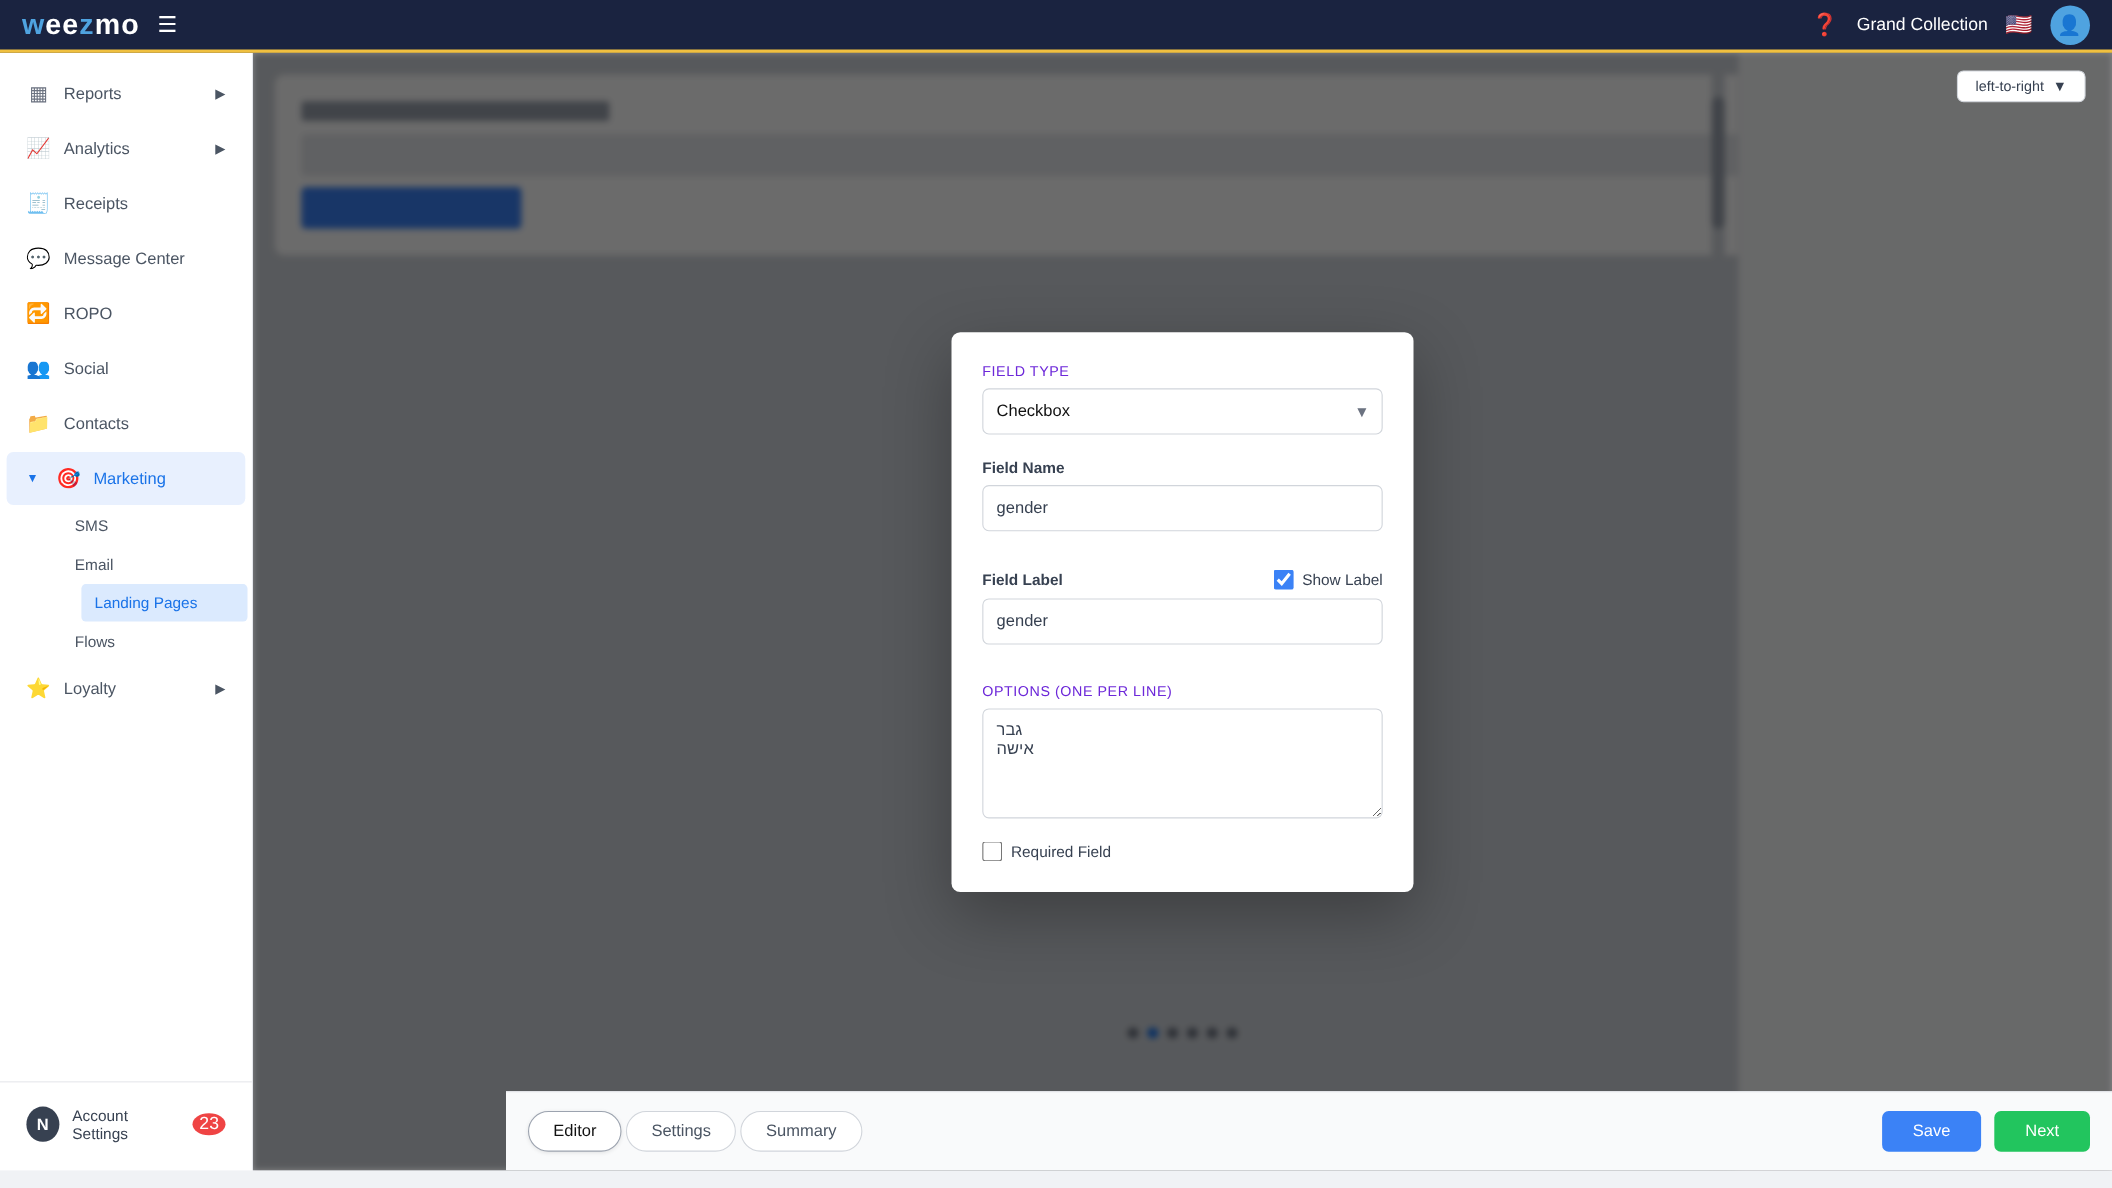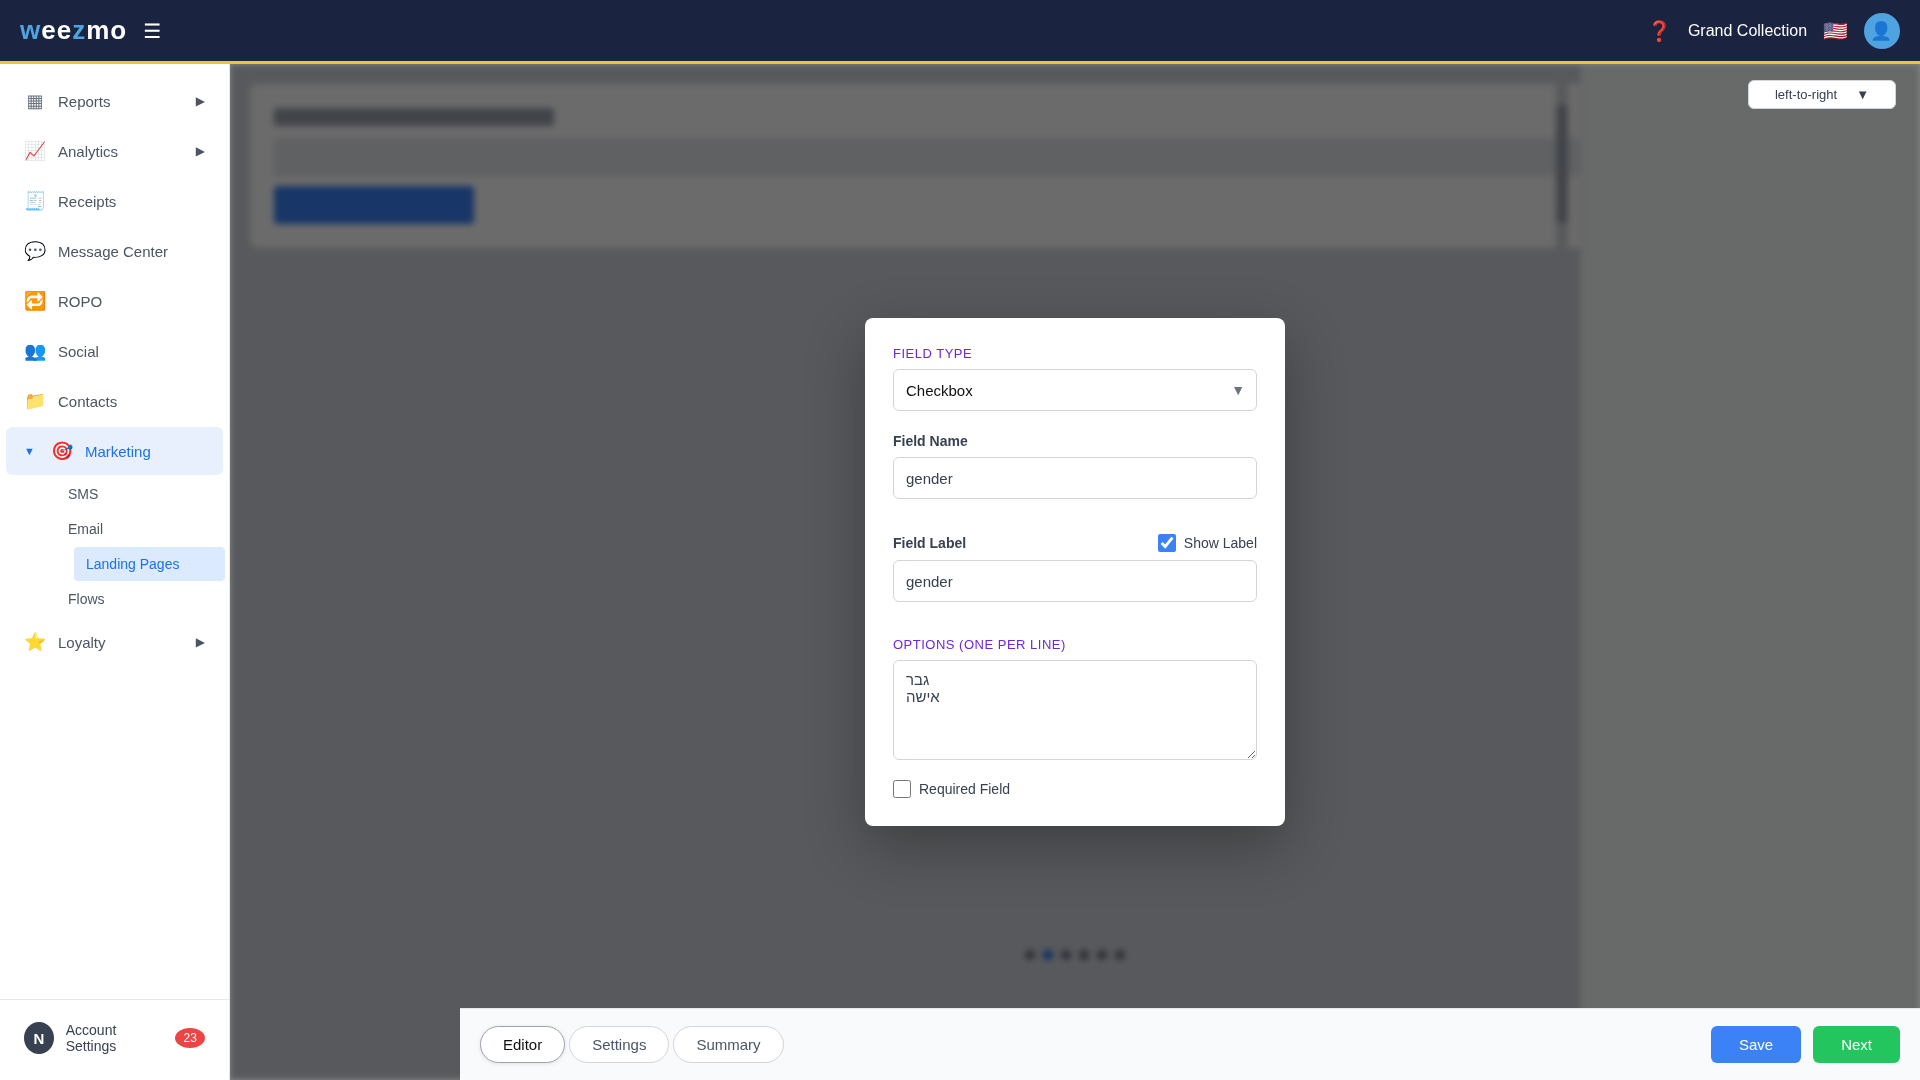--- a/index.html
+++ b/index.html
@@ -1,21 +1,21 @@
 <!DOCTYPE html>
 <html><head>
   <meta charset="utf-8">
   <style>
     * { box-sizing: border-box; margin: 0; padding: 0; }
     body { font-family: 'Segoe UI', Arial, sans-serif; background: #f0f2f5; width: 1920px; height: 1080px; overflow: hidden; }
 
     
     .topnav {
       width: 100%;
-      height: 64px;
+      height: 48px;
       background: #1a2340;
       display: flex;
       align-items: center;
       padding: 15px 20px;
       justify-content: space-between;
       border-bottom: 3px solid #f0c040;
       position: relative;
       z-index: 100;
     }
     .topnav-left { display: flex; align-items: center; gap: 16px; }
@@ -73,21 +73,21 @@
       border-radius: 4px;
       margin: 1px 4px;
     }
     .sidebar-subitem.active { background: #dbeafe; color: #1a73e8; font-weight: 500; margin-left: 22px; }
 
     
     .sidebar-bottom { margin-top: auto; border-top: 1px solid #e5e7eb; padding-top: 8px; }
     .notification-badge {
       background: #ef4444; color: #fff;
       border-radius: 50%; width: 32px; height: 20px;
-      font-size: 12px; display: flex; align-items: center; justify-content: center;
+      font-size: 16px; display: flex; align-items: center; justify-content: center;
       margin-left: auto;
     }
     .avatar-n {
       width: 32px; height: 32px; border-radius: 50%;
       background: #374151; color: #fff;
       display: flex; align-items: center; justify-content: center;
       font-size: 15px; font-weight: 700;
     }
 
     
@@ -290,28 +290,28 @@
     }
 
     
     .direction-dropdown {
       position: absolute;
       top: 16px;
       right: 24px;
       background: #fff;
       border: 1px solid #d1d5db;
       border-radius: 6px;
-      padding: 6px 26px;
+      padding: 6px 16px;
       font-size: 13px;
       color: #374151;
       cursor: pointer;
       z-index: 60;
       display: flex;
       align-items: center;
-      gap: 19px;
+      gap: 8px;
     }
   </style>
 </head>
 <body>
 
 <div class="topnav">
   <div class="topnav-left">
     <span class="logo">
       <span>w</span>ee<span>z</span>mo
     </span>

